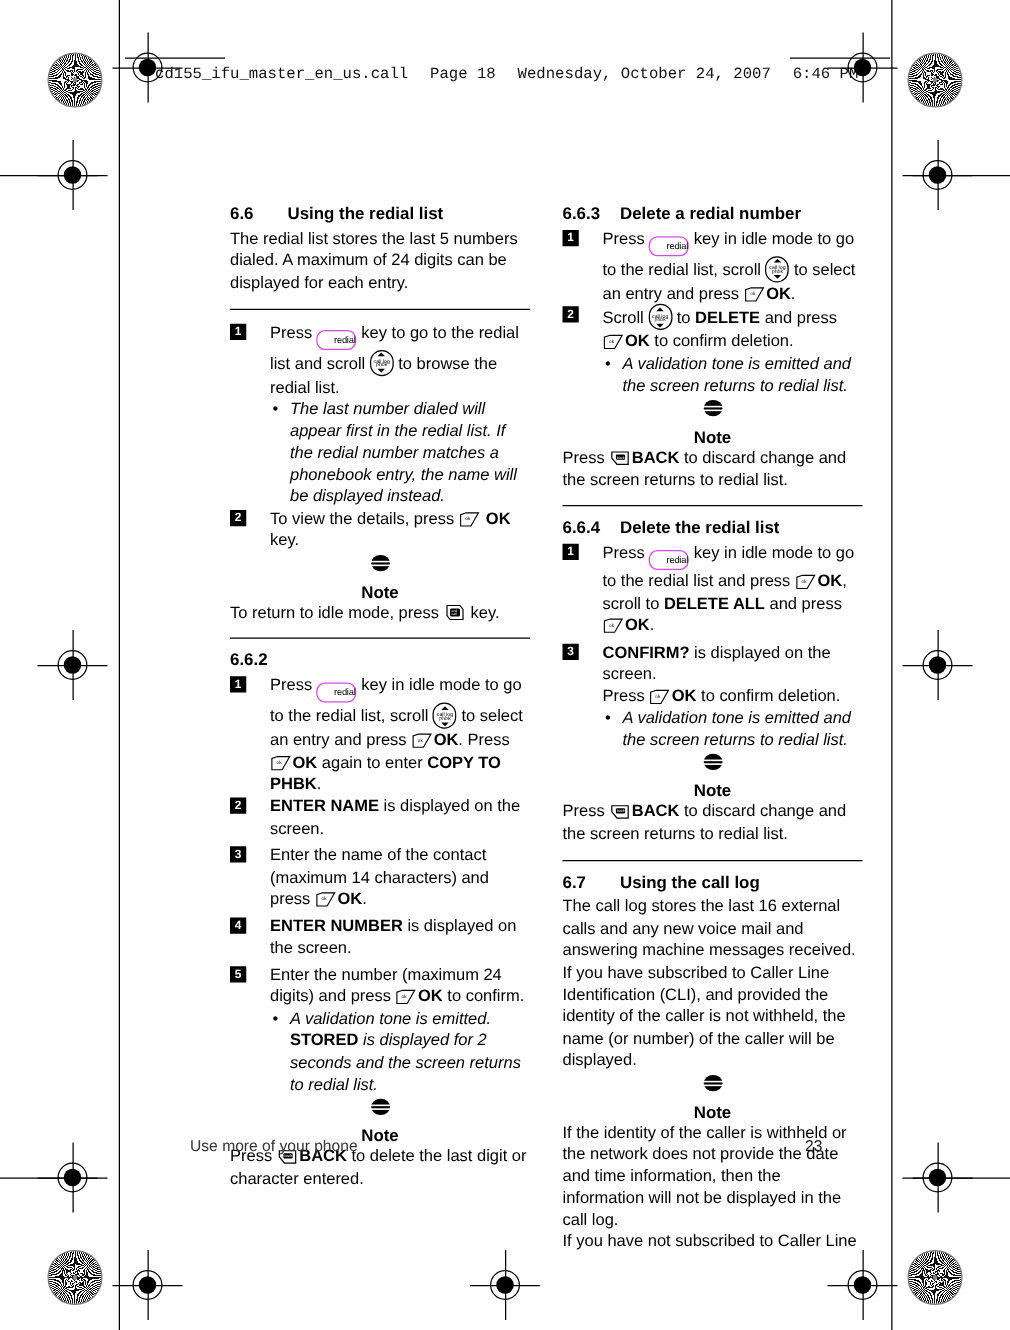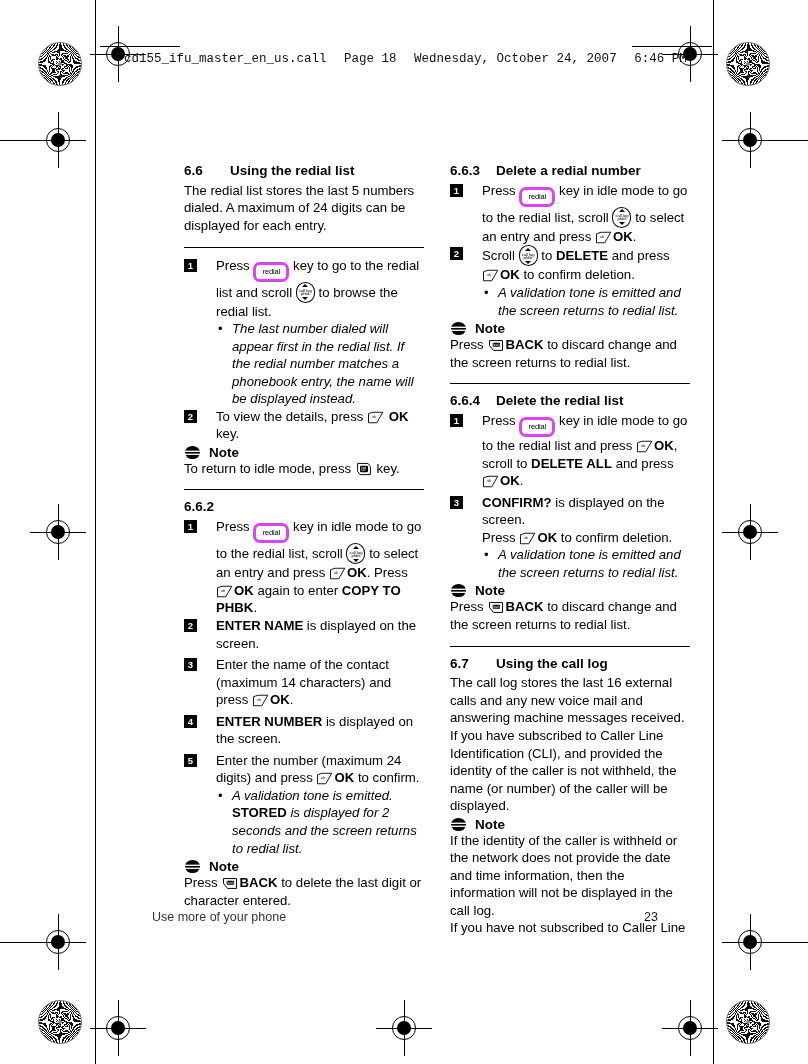--- a/index.html
+++ b/index.html
@@ -52,28 +52,28 @@
   .stepnum{position:absolute;left:0;top:2px;width:13px;height:13px;background:#000;color:#fff;
            font-size:9.5px;font-weight:bold;line-height:13px;text-align:center;}
 
   ul.bullets{list-style:none;margin:0;padding:0;}
   ul.bullets>li{position:relative;padding-left:16px;font-size:13.2px;line-height:1.33;font-style:italic;}
   ul.bullets>li:before{content:"\2022";position:absolute;left:2px;top:0;font-style:normal;}
   ol.steps ul.bullets{margin-left:0;}
 
   b,.b{font-weight:bold;}
 
-  .notehead{display:flex;align-items:center;gap:8px;margin:2px 0 0 0;}
+  .notehead{display:flex;align-items:center;gap:8px;margin:2px 0 0 0;flex-direction:column;}
   .notehead .lbl{font-size:13.5px;font-weight:bold;}
 
   
   .key{display:inline-block;vertical-align:-4px;position:relative;}
 
-  .key-redial{width:30px;height:14px;border:3px solid #d946ef;border-radius:7px;
-      font-size:7.5px;line-height:13px;text-align:center;letter-spacing:-0.2px;}
+  .key-redial{width:30px;height:14px;border:1px solid #d946ef;border-radius:7px;
+      font-size:7.5px;line-height:13px;text-align:right;letter-spacing:-0.2px;}
 
   .key-scroll{width:17px;height:19px;border:1px solid #000;border-radius:50%/45%;
       position:relative;vertical-align:-6px;}
   .key-scroll .tri-u{position:absolute;left:50%;margin-left:-3px;top:1.5px;
       width:0;height:0;border-left:3px solid transparent;border-right:3px solid transparent;border-bottom:3.5px solid #000;}
   .key-scroll .tri-d{position:absolute;left:50%;margin-left:-3px;bottom:1.5px;
       width:0;height:0;border-left:3px solid transparent;border-right:3px solid transparent;border-top:3.5px solid #000;}
   .key-scroll .txt{position:absolute;left:0;right:0;top:6.2px;text-align:center;font-size:4.2px;line-height:3.4px;}
 
   .key-ok{width:18px;height:15px;vertical-align:-4px;}

